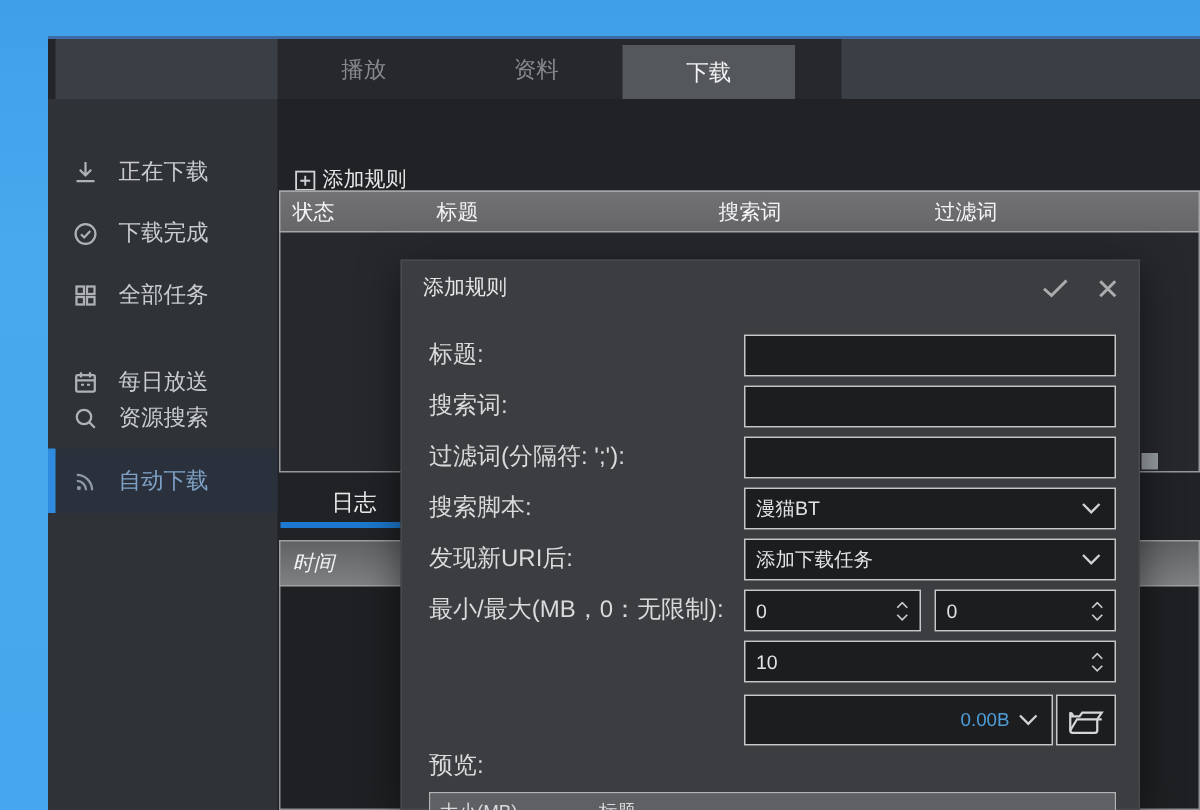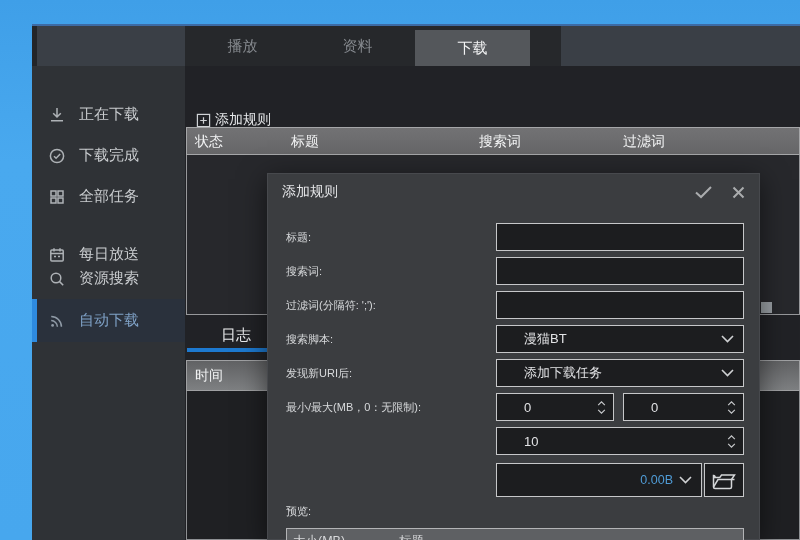--- a/index.html
+++ b/index.html
@@ -46,32 +46,32 @@
   .rh-cell { position:absolute; top:5px; white-space:nowrap; }
   #scroll-corner { left:729px; top:278px; width:11px; height:11px; background:#9aa0a5; }
 
   #log-tab { left:154px; top:298px; width:100px; height:26px; display:flex; align-items:center;
              justify-content:center; color:#e9eaec; font-size:15px; }
   #log-tab-bar { left:155px; top:324px; width:98px; height:4px; background:#1d79cf; }
   #log-table { left:154px; top:336px; width:614px; height:180px; background:#1f2023; border:1px solid #8e9093; }
   #log-header { left:154px; top:336px; width:614px; height:31px;
                 background:linear-gradient(180deg,#616264 0%,#7e8082 100%);
                 border:1px solid #a0a1a3; color:#f0f1f2; font-size:14px; display:flex; align-items:center; }
-  #log-header span { margin-left:8px; }
+  #log-header span { margin-left:8px;font-style:italic; }
 
   
   #dialog { left:235px; top:149px; width:493px; height:367px; background:#3b3d40;
             border:1px solid #47494d; box-shadow:0 6px 26px rgba(0,0,0,.55); }
   #dlg-title { left:14px; top:9px; color:#e4e5e7; font-size:14px; }
   .dlg-iconbtn { width:22px; height:18px; display:flex; align-items:center; justify-content:center; color:#aaacae; }
   #dlg-check { left:424px; top:9px; } #dlg-close { left:459px; top:9px; }
 
-  .f-label { position:absolute; left:18px; height:28px; line-height:28px; color:#d8dadc; font-size:11px; white-space:nowrap; }
+  .f-label { position:absolute; left:18px; height:28px; line-height:28px; color:#d8dadc; font-size:16px; white-space:nowrap; }
   .f-box { position:absolute; left:228px; width:248px; height:28px; background:#1c1d1f;
-           border:1px solid #c6c7c9; color:#e2e3e5; font-size:13px; display:flex; align-items:center;padding-left:20px; }
+           border:1px solid #c6c7c9; color:#e2e3e5; font-size:13px; display:flex; align-items:center; }
   .f-box .val { margin-left:7px; white-space:nowrap; }
   .f-box .chev { margin-left:auto; margin-right:9px; color:#cfd1d3; width:13px; height:8px; flex:none; }
   .spin { display:flex; align-items:center; }
   .spin .arrows { margin-left:auto; margin-right:7px; display:flex; flex-direction:column; gap:3px; color:#c8cacc; }
   .spin .arrows svg { width:9px; height:5px; display:block; }
 
   #path-box { left:228px; top:289px; width:206px; height:34px; justify-content:flex-end; }
   #path-size { color:#4f9bd5; font-size:12.5px; margin-right:4px; }
   #folder-btn { left:436px; top:289px; width:40px; height:34px; background:#1c1d1f; border:1px solid #c6c7c9;
                 display:flex; align-items:center; justify-content:center; color:#d4d6d8; }

